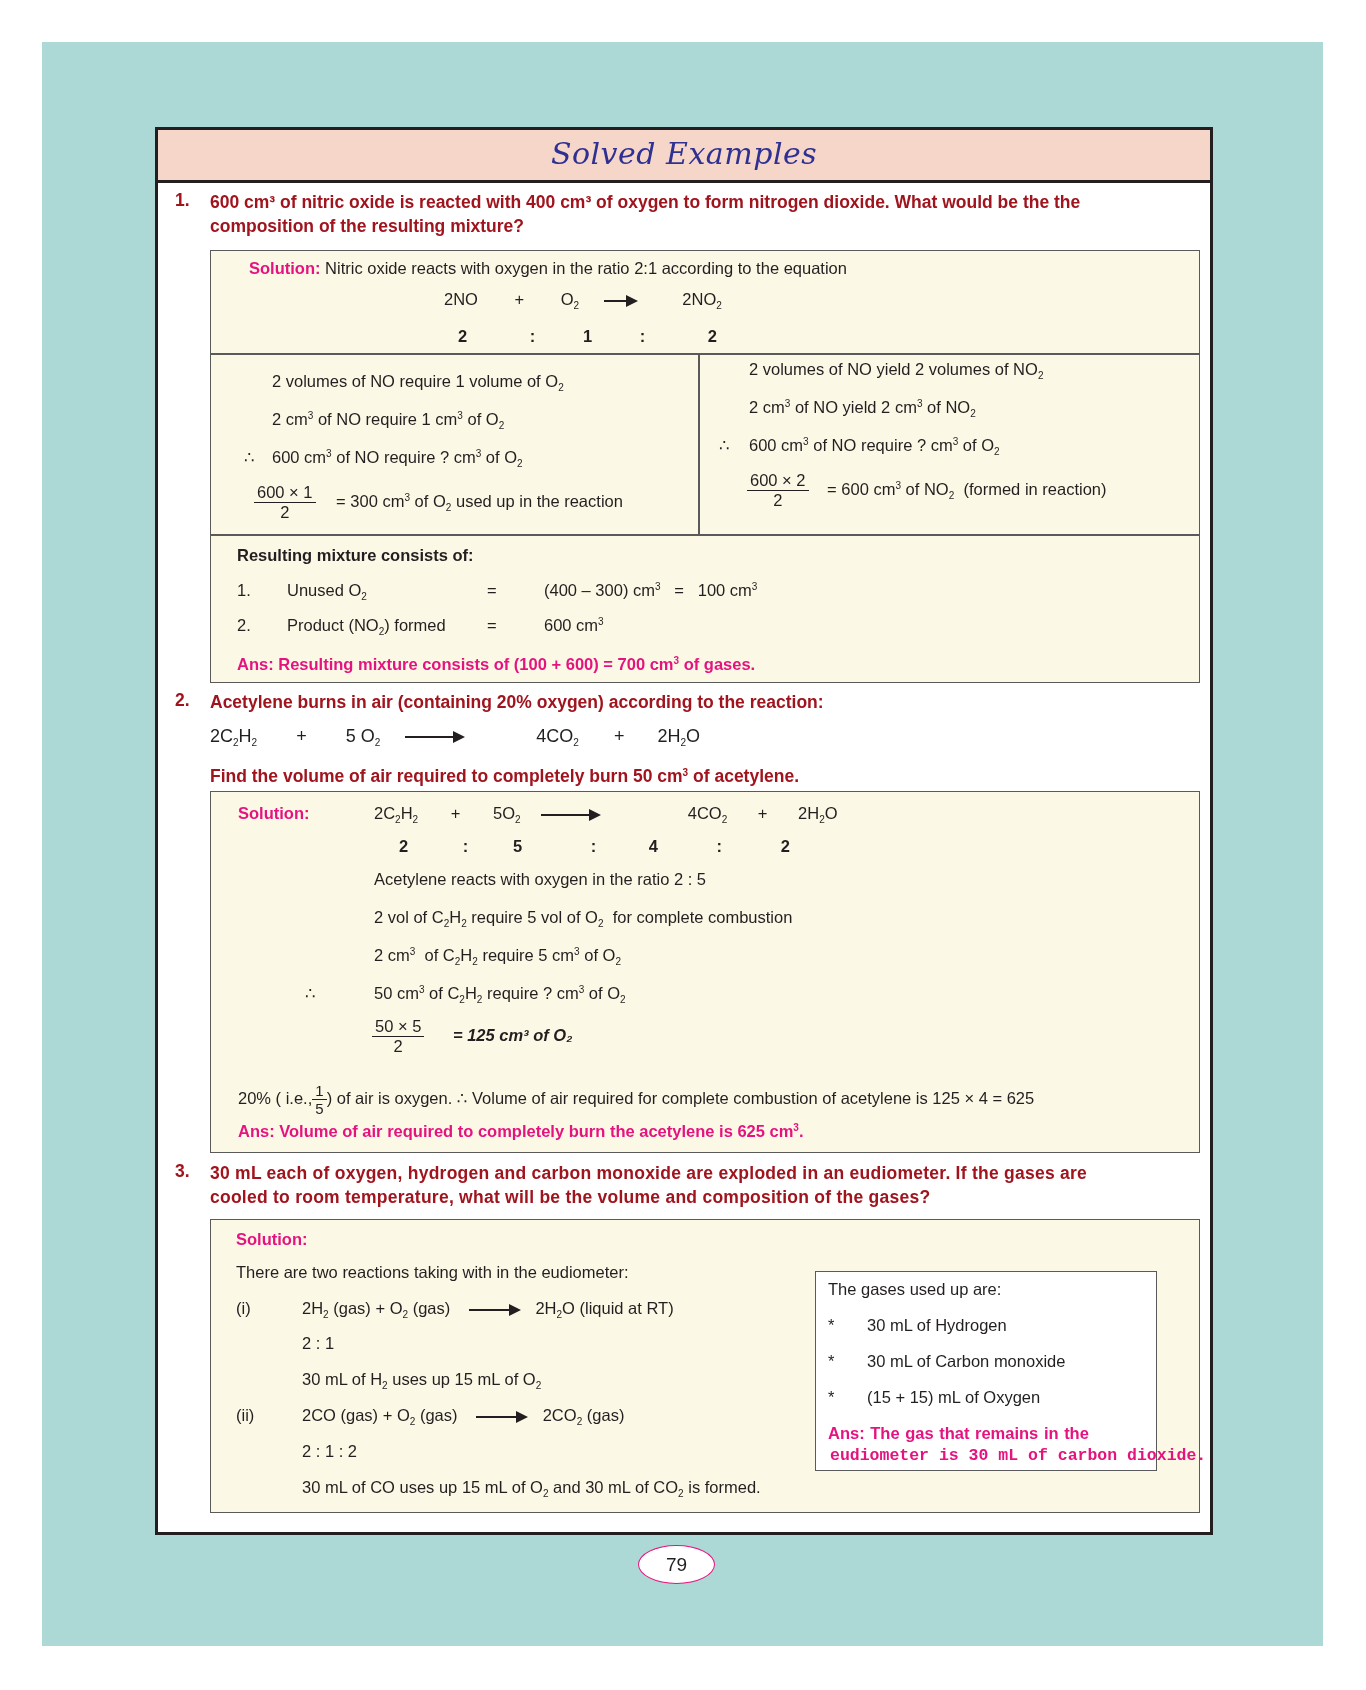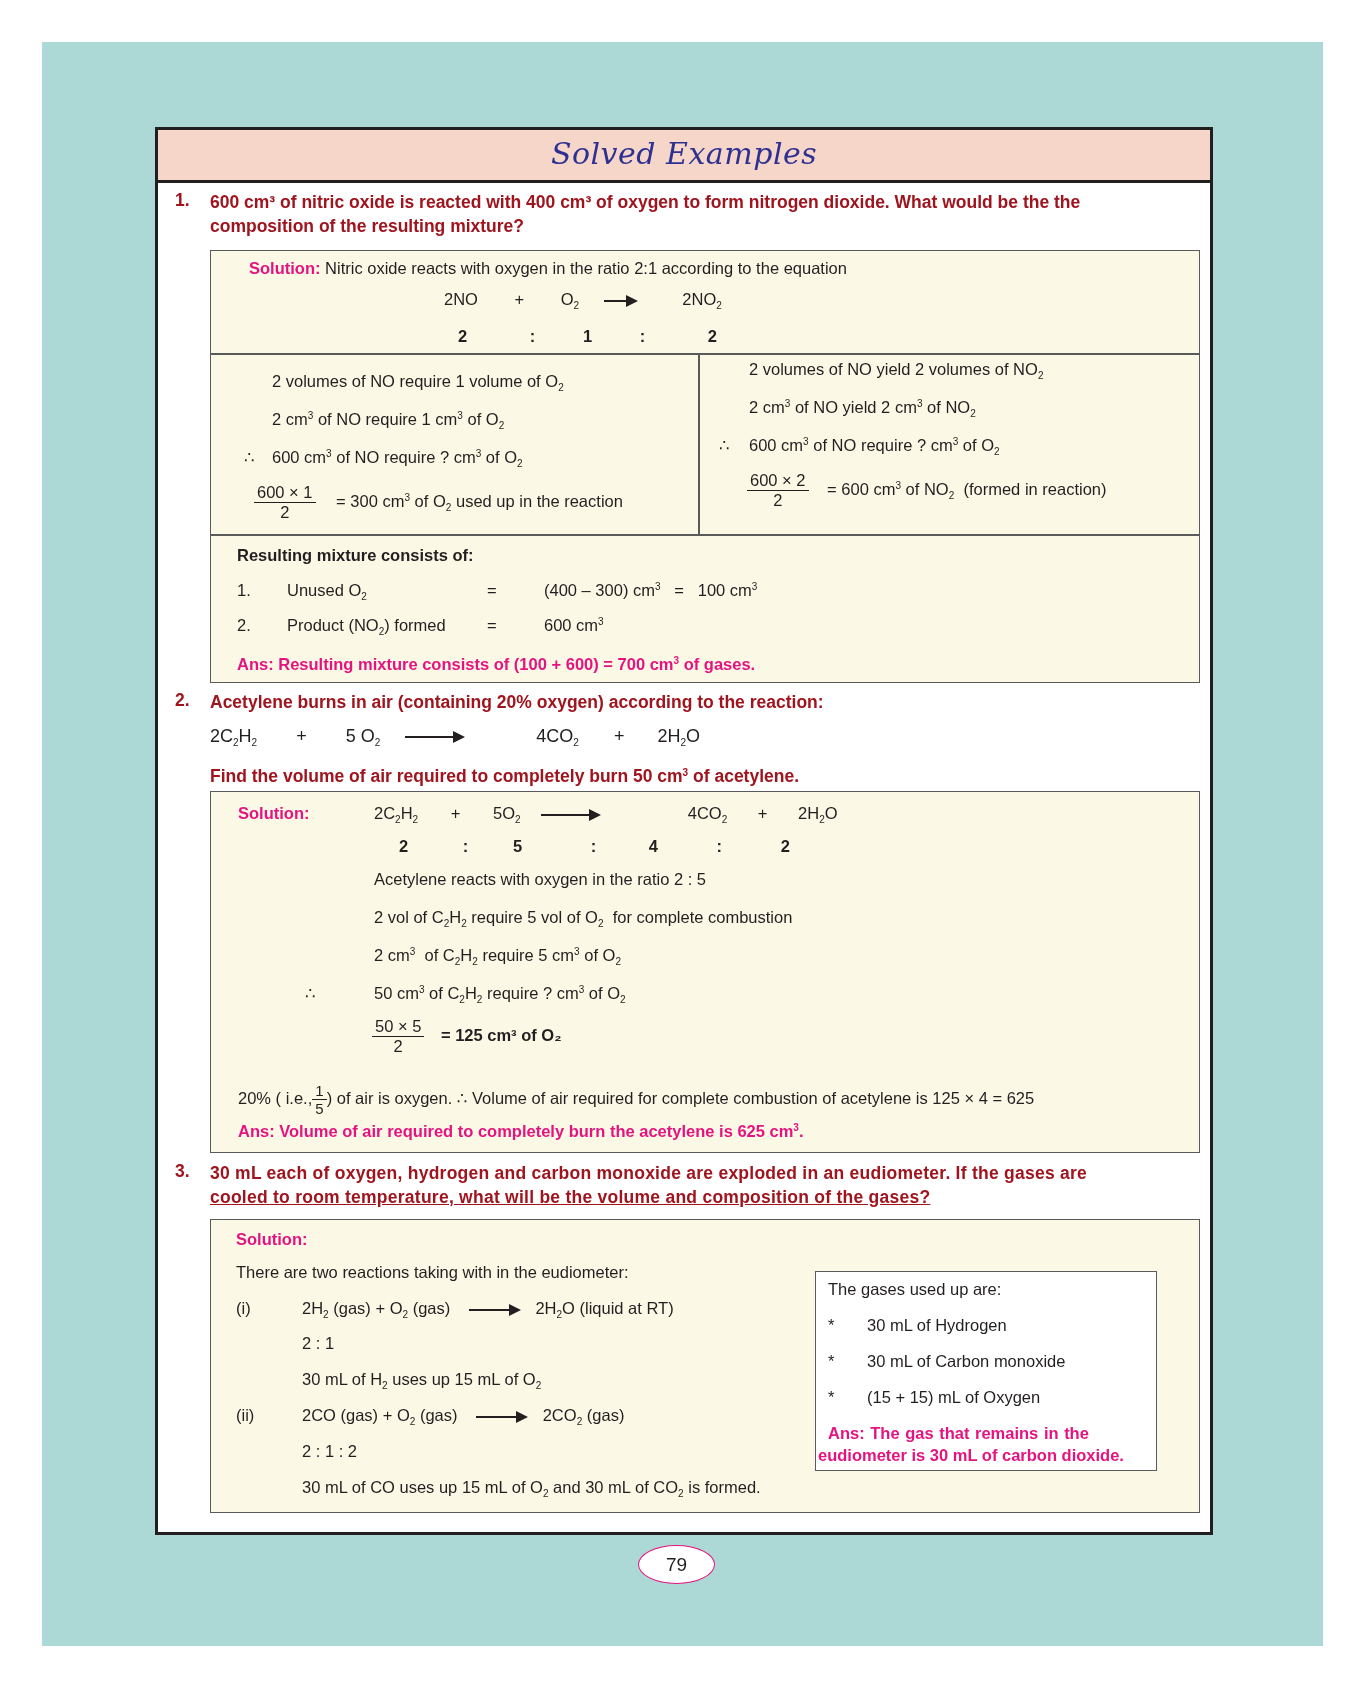--- a/index.html
+++ b/index.html
@@ -134,31 +134,31 @@
       <span style="margin-left:54px;">:</span>
       <span style="margin-left:54px;">2</span>
     </div>
     <div class="t" style="left:163px;top:78px;text-align:center;">Acetylene reacts with oxygen in the ratio 2 : 5</div>
     <div class="t" style="left:163px;top:116px;"><span>2 vol of C</span><sub>2</sub><span>H</span><sub>2</sub> <span>require 5 vol of O</span><sub>2</sub>&nbsp; <span>for complete combustion</span></div>
     <div class="t" style="left:163px;top:154px;"><span>2 cm</span><sup>3</sup>&nbsp; <span>of C</span><sub>2</sub><span>H</span><sub>2</sub> <span>require 5 cm</span><sup>3</sup> <span>of O</span><sub>2</sub></div>
     <div class="t" style="left:94px;top:192px;">∴</div>
     <div class="t" style="left:163px;top:192px;"><span>50 cm</span><sup>3</sup> <span>of C</span><sub>2</sub><span>H</span><sub>2</sub> <span>require ? cm</span><sup>3</sup> <span>of O</span><sub>2</sub></div>
     <div class="t" style="left:161px;top:225px;">
       <span class="frac"><span class="num">50  ×  5</span><span class="den">2</span></span>
-      <span class="b" style="margin-left:12px;">=   125 cm³ of O₂</span>
+      <span class="b" style="margin-left:24px;font-style:italic;">=   125 cm³ of O₂</span>
     </div>
     <div class="t" style="left:27px;top:290px;">
       <span>20% ( i.e.,</span><span class="frac" style="font-size:15px;"><span class="num" style="border-bottom-width:1px;">1</span><span class="den">5</span></span><span>) of air is oxygen.  ∴  Volume of air required for complete combustion of acetylene is 125 × 4  = 625</span>
     </div>
     <div class="t pink" style="left:27px;top:330px;"><span>Ans: Volume of air required to completely burn the acetylene is 625 cm</span><sup>3</sup><span>.</span></div>
   </div>
 
   <div class="abs qn" style="left:17px;top:1031px;">3.</div>
   <div class="abs q" style="left:52px;top:1031px;letter-spacing:0.25px;">30 mL each of oxygen, hydrogen and carbon monoxide are exploded in an eudiometer. If the gases are</div>
-  <div class="abs q" style="left:52px;top:1055px;letter-spacing:0.25px;text-decoration:underline;">cooled to room temperature, what will be the volume and composition of the gases?</div>
+  <div class="abs q" style="left:52px;top:1055px;letter-spacing:0.25px;">cooled to room temperature, what will be the volume and composition of the gases?</div>
 
   <div class="box" style="left:52px;top:1089px;width:988px;height:292px;">
     <div class="t pink" style="left:25px;top:10px;">Solution:</div>
     <div class="t" style="left:25px;top:43px;">There are two reactions taking with in the eudiometer:</div>
     <div class="t" style="left:25px;top:79px;">(i)</div>
     <div class="t" style="left:91px;top:79px;">
       <span>2H</span><sub>2</sub> <span>(gas)  +  O</span><sub>2</sub> <span>(gas)</span>
       <span class="arrow" style="width:50px;margin-left:14px;"></span>
       <span style="margin-left:12px;">2H</span><sub>2</sub><span>O (liquid at RT)</span>
     </div>
@@ -172,18 +172,18 @@
     </div>
     <div class="t" style="left:91px;top:222px;">2 : 1 : 2</div>
     <div class="t" style="left:91px;top:258px;"><span>30 mL of CO uses up 15 mL of O</span><sub>2</sub> <span>and 30 mL of  CO</span><sub>2</sub> <span>is formed.</span></div>
 
     <div class="inner" style="left:604px;top:51px;width:340px;height:198px;">
       <div class="t" style="left:12px;top:8px;">The gases used up are:</div>
       <div class="t" style="left:12px;top:44px;"><span>*</span><span style="position:absolute;left:39px;">30 mL of Hydrogen</span></div>
       <div class="t" style="left:12px;top:80px;"><span>*</span><span style="position:absolute;left:39px;">30 mL of Carbon monoxide</span></div>
       <div class="t" style="left:12px;top:116px;"><span>*</span><span style="position:absolute;left:39px;">(15  +  15) mL of Oxygen</span></div>
       <div class="t pink" style="left:12px;top:152px;word-spacing:1px;">Ans:  The  gas  that  remains  in  the</div>
-      <div class="t pink" style="left:2px;top:174px;">eudiometer is 30 mL of carbon dioxide.</div>
+      <div class="t pink" style="left:14px;top:174px;font-family:Liberation Mono, monospace;">eudiometer is 30 mL of carbon dioxide.</div>
     </div>
   </div>
 </div>
 
 <div class="pg">79</div>
 
 </body></html>

